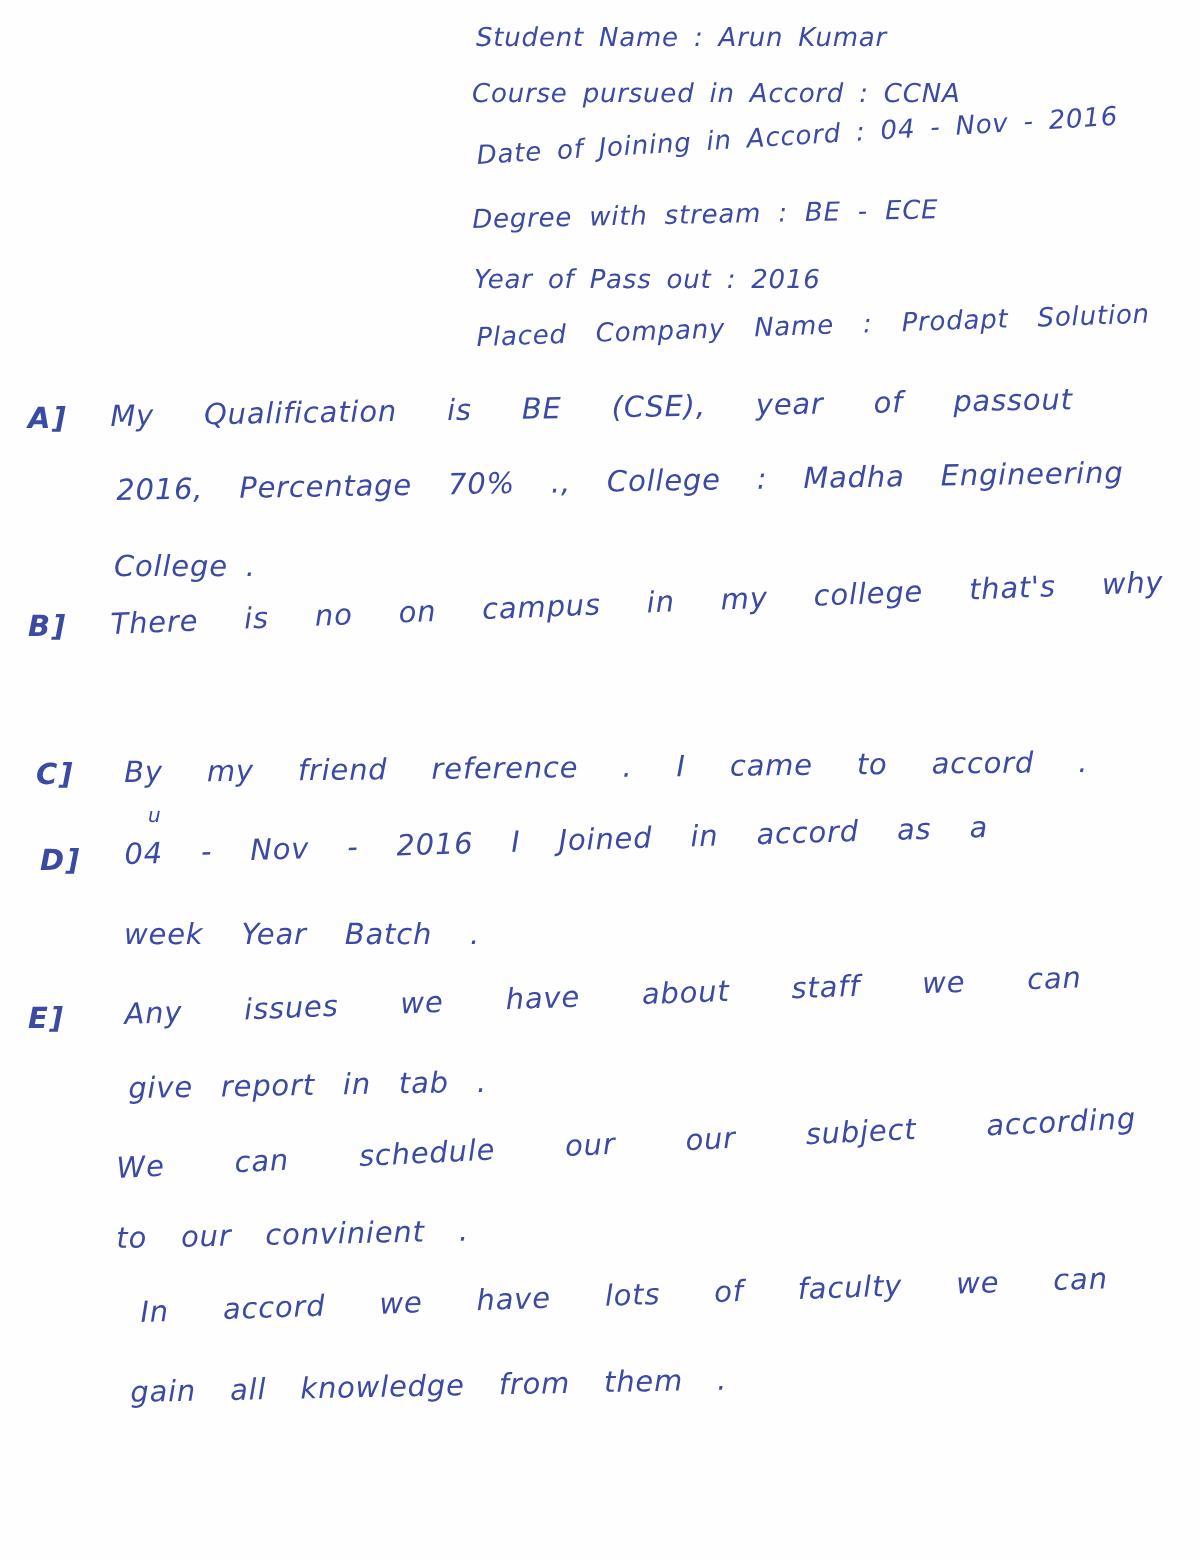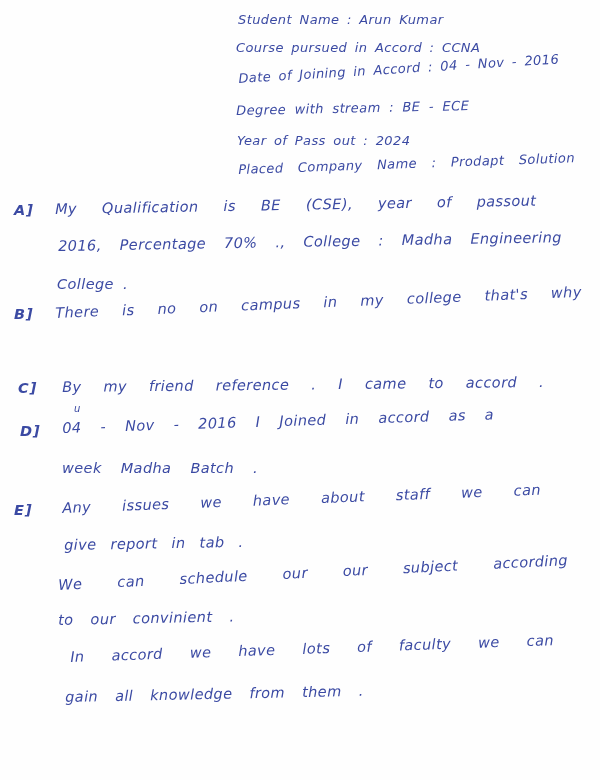--- a/index.html
+++ b/index.html
@@ -31,38 +31,38 @@
 </style>
 </head>
 <body>
 
 <div class="paper">
 
   <div class="hw hd" style="left:238px; top:13px;  word-spacing:3px;">Student Name : Arun Kumar</div>
   <div class="hw hd" style="left:236px; top:41px;  word-spacing:3px;">Course pursued in Accord : CCNA</div>
   <div class="hw hd" style="left:238px; top:72px;  word-spacing:3px; transform:rotate(-3.5deg);">Date of Joining in Accord : 04 - Nov - 2016</div>
   <div class="hw hd" style="left:236px; top:104px; word-spacing:4px; transform:rotate(-1.2deg);">Degree with stream : BE - ECE</div>
-  <div class="hw hd" style="left:237px; top:134px; word-spacing:3px;">Year of Pass out : 2024</div>
+  <div class="hw hd" style="left:237px; top:134px; word-spacing:3px;">Year of Pass out : 2016</div>
   <div class="hw hd" style="left:238px; top:163px; word-spacing:10px; transform:rotate(-2deg);">Placed Company Name : Prodapt Solution</div>
 
   <div class="hw mk" style="left:14px; top:203px;">A]</div>
   <div class="hw bd" style="left:55px; top:202px; word-spacing:20px; transform:rotate(-1deg);">My Qualification is BE (CSE), year of passout</div>
   <div class="hw bd" style="left:58px; top:239px; word-spacing:13px; transform:rotate(-1deg);">2016, Percentage 70% ., College : Madha Engineering</div>
   <div class="hw bd" style="left:57px; top:277px; word-spacing:4px;">College .</div>
 
   <div class="hw mk" style="left:14px; top:307px;">B]</div>
   <div class="hw bd" style="left:55px; top:306px; word-spacing:18px; transform:rotate(-2.3deg);">There is no on campus in my college that's why</div>
 
   <div class="hw mk" style="left:18px; top:381px;">C]</div>
   <div class="hw bd" style="left:62px; top:380px; word-spacing:17px; transform:rotate(-0.6deg);">By my friend reference . I came to accord .</div>
   <div class="hw u-mark" style="position:absolute; left:74px; top:404px; font-style:italic; color:#3b4aa3;">u</div>
 
   <div class="hw mk" style="left:20px; top:424px;">D]</div>
   <div class="hw bd" style="left:62px; top:421px; word-spacing:14px; transform:rotate(-1.8deg);">04 - Nov - 2016 I Joined in accord as a</div>
-  <div class="hw bd" style="left:62px; top:461px; word-spacing:14px;">week Madha Batch .</div>
+  <div class="hw bd" style="left:62px; top:461px; word-spacing:14px;">week Year Batch .</div>
 
   <div class="hw mk" style="left:14px; top:503px;">E]</div>
   <div class="hw bd" style="left:62px; top:501px; word-spacing:26px; transform:rotate(-2.2deg);">Any issues we have about staff we can</div>
   <div class="hw bd" style="left:64px; top:538px; word-spacing:9px; transform:rotate(-1deg);">give report in tab .</div>
 
   <div class="hw bd" style="left:58px; top:578px; word-spacing:30px; transform:rotate(-2.8deg);">We can schedule our our subject according</div>
   <div class="hw bd" style="left:58px; top:613px; word-spacing:12px; transform:rotate(-1.2deg);">to our convinient .</div>
 
   <div class="hw bd" style="left:70px; top:650px; word-spacing:22px; transform:rotate(-2deg);">In accord we have lots of faculty we can</div>
   <div class="hw bd" style="left:65px; top:690px; word-spacing:12px; transform:rotate(-1.2deg);">gain all knowledge from them .</div>

